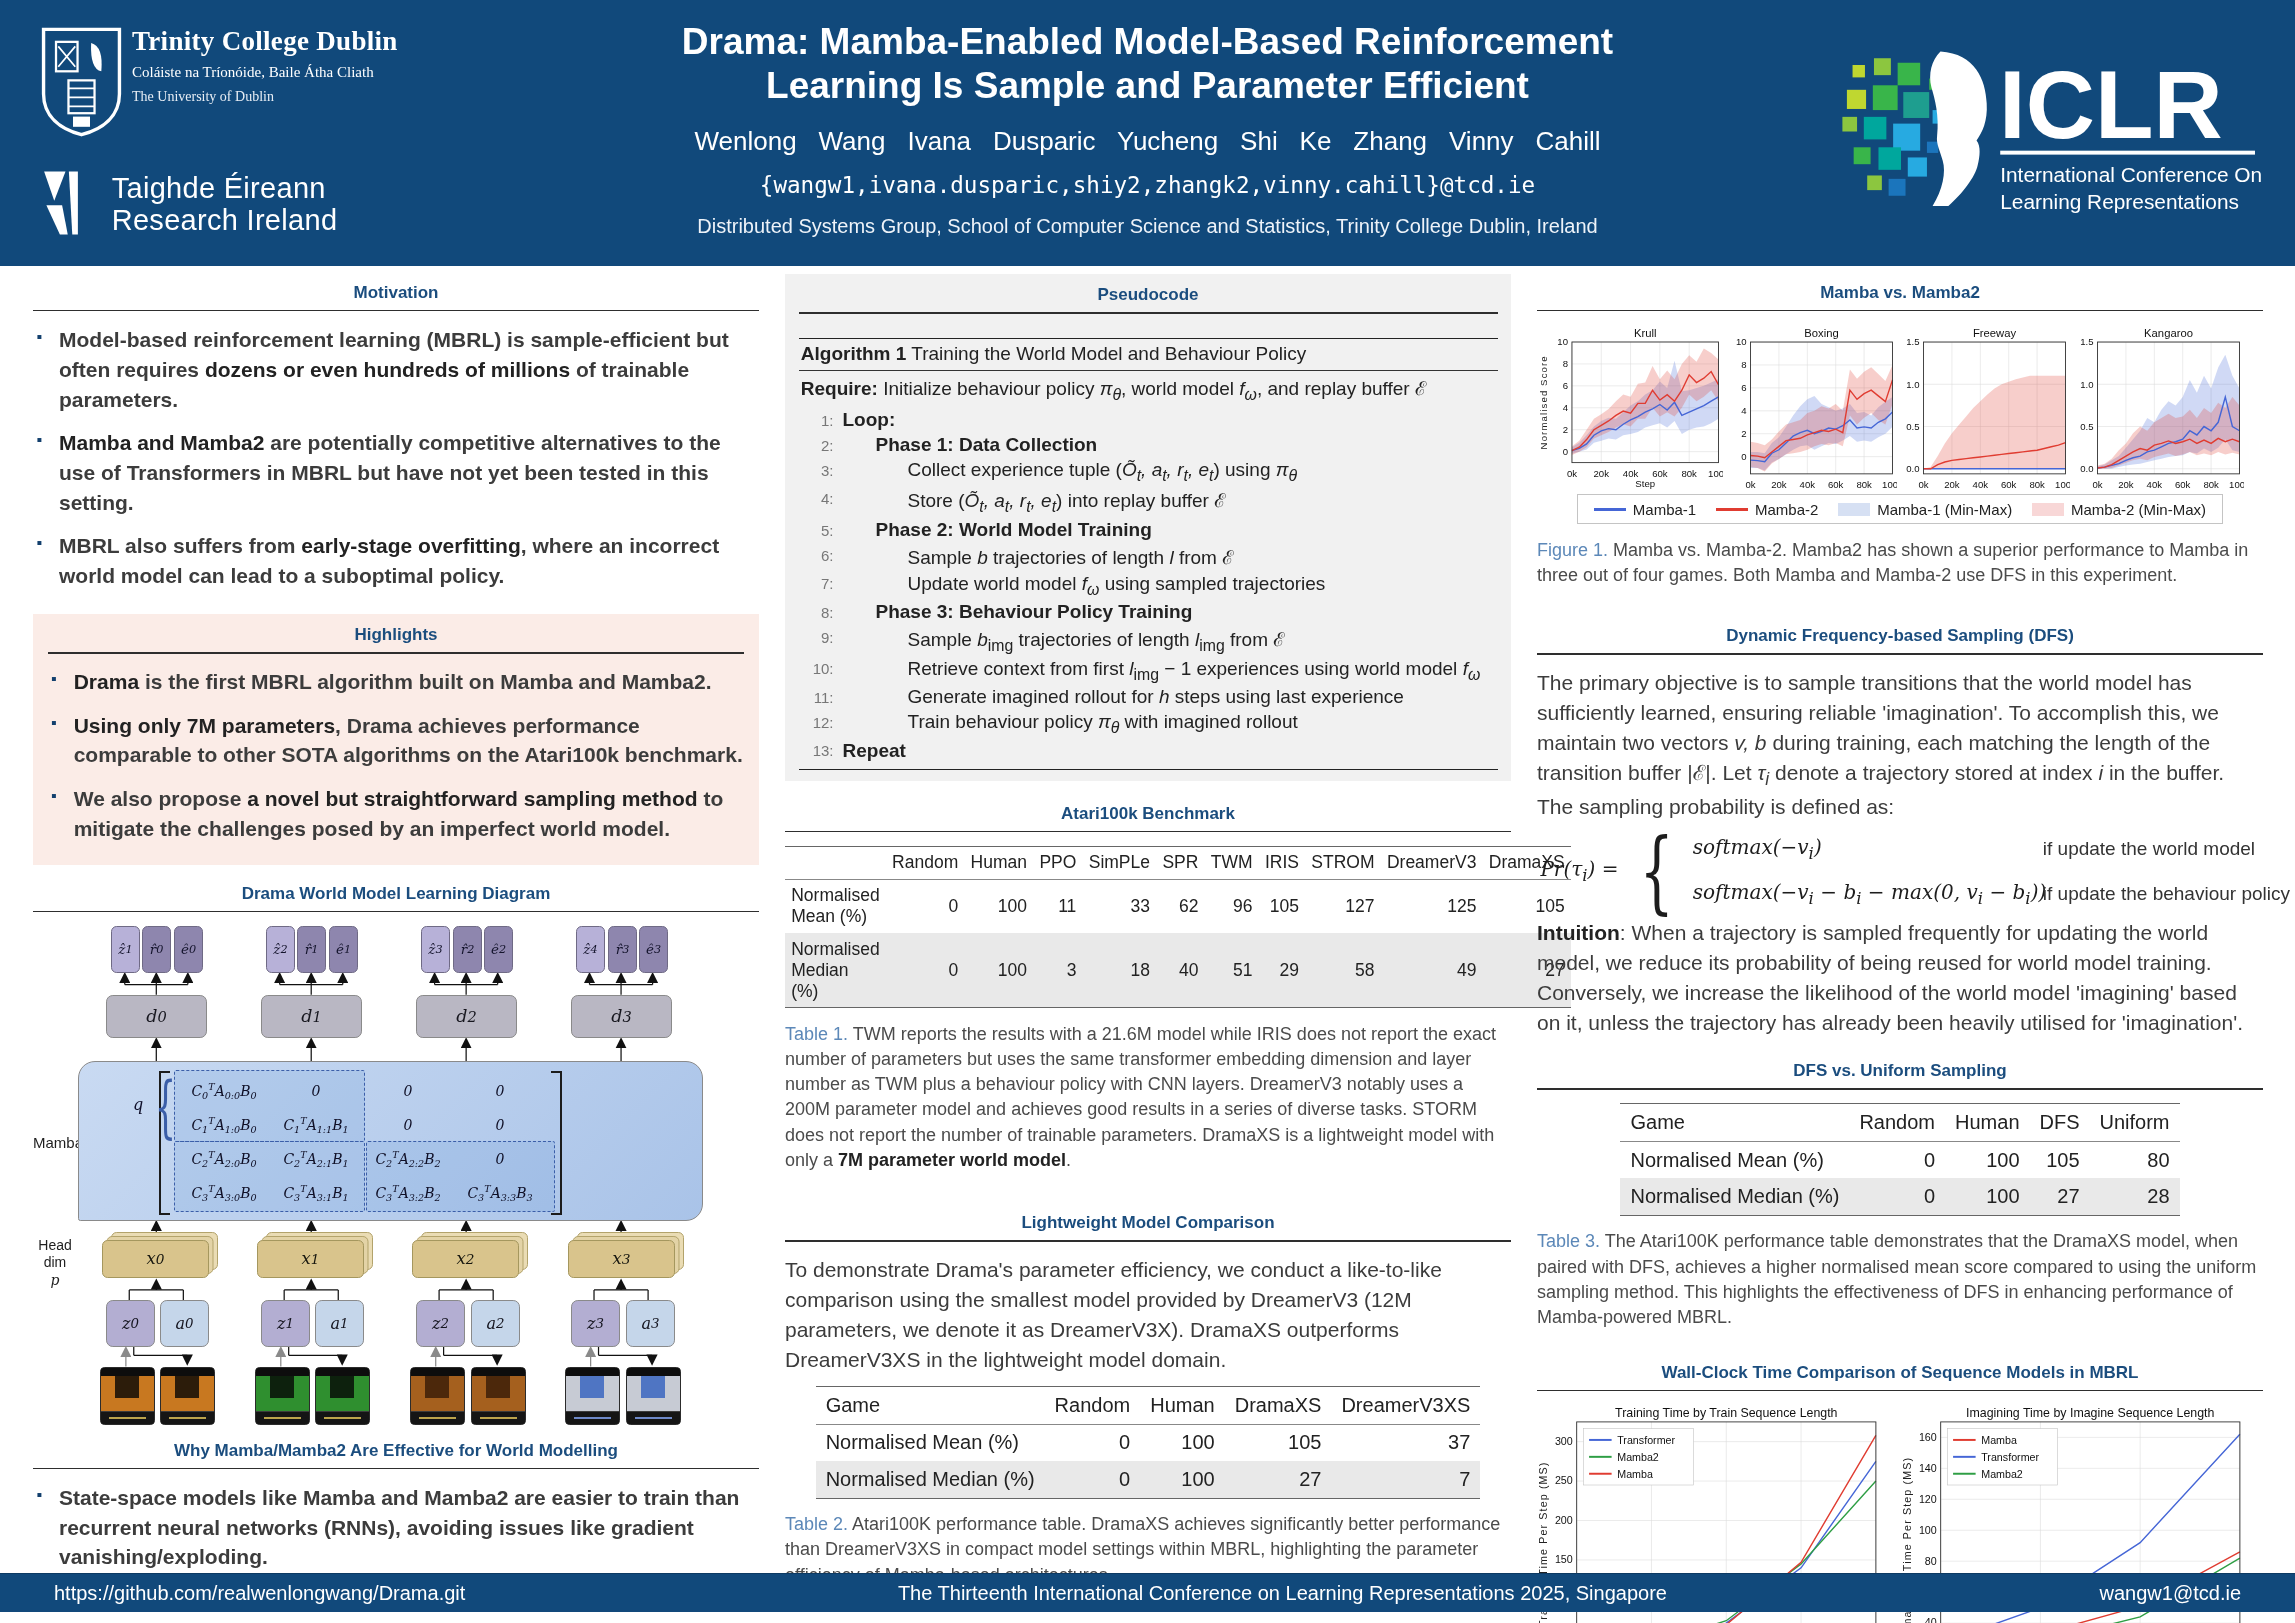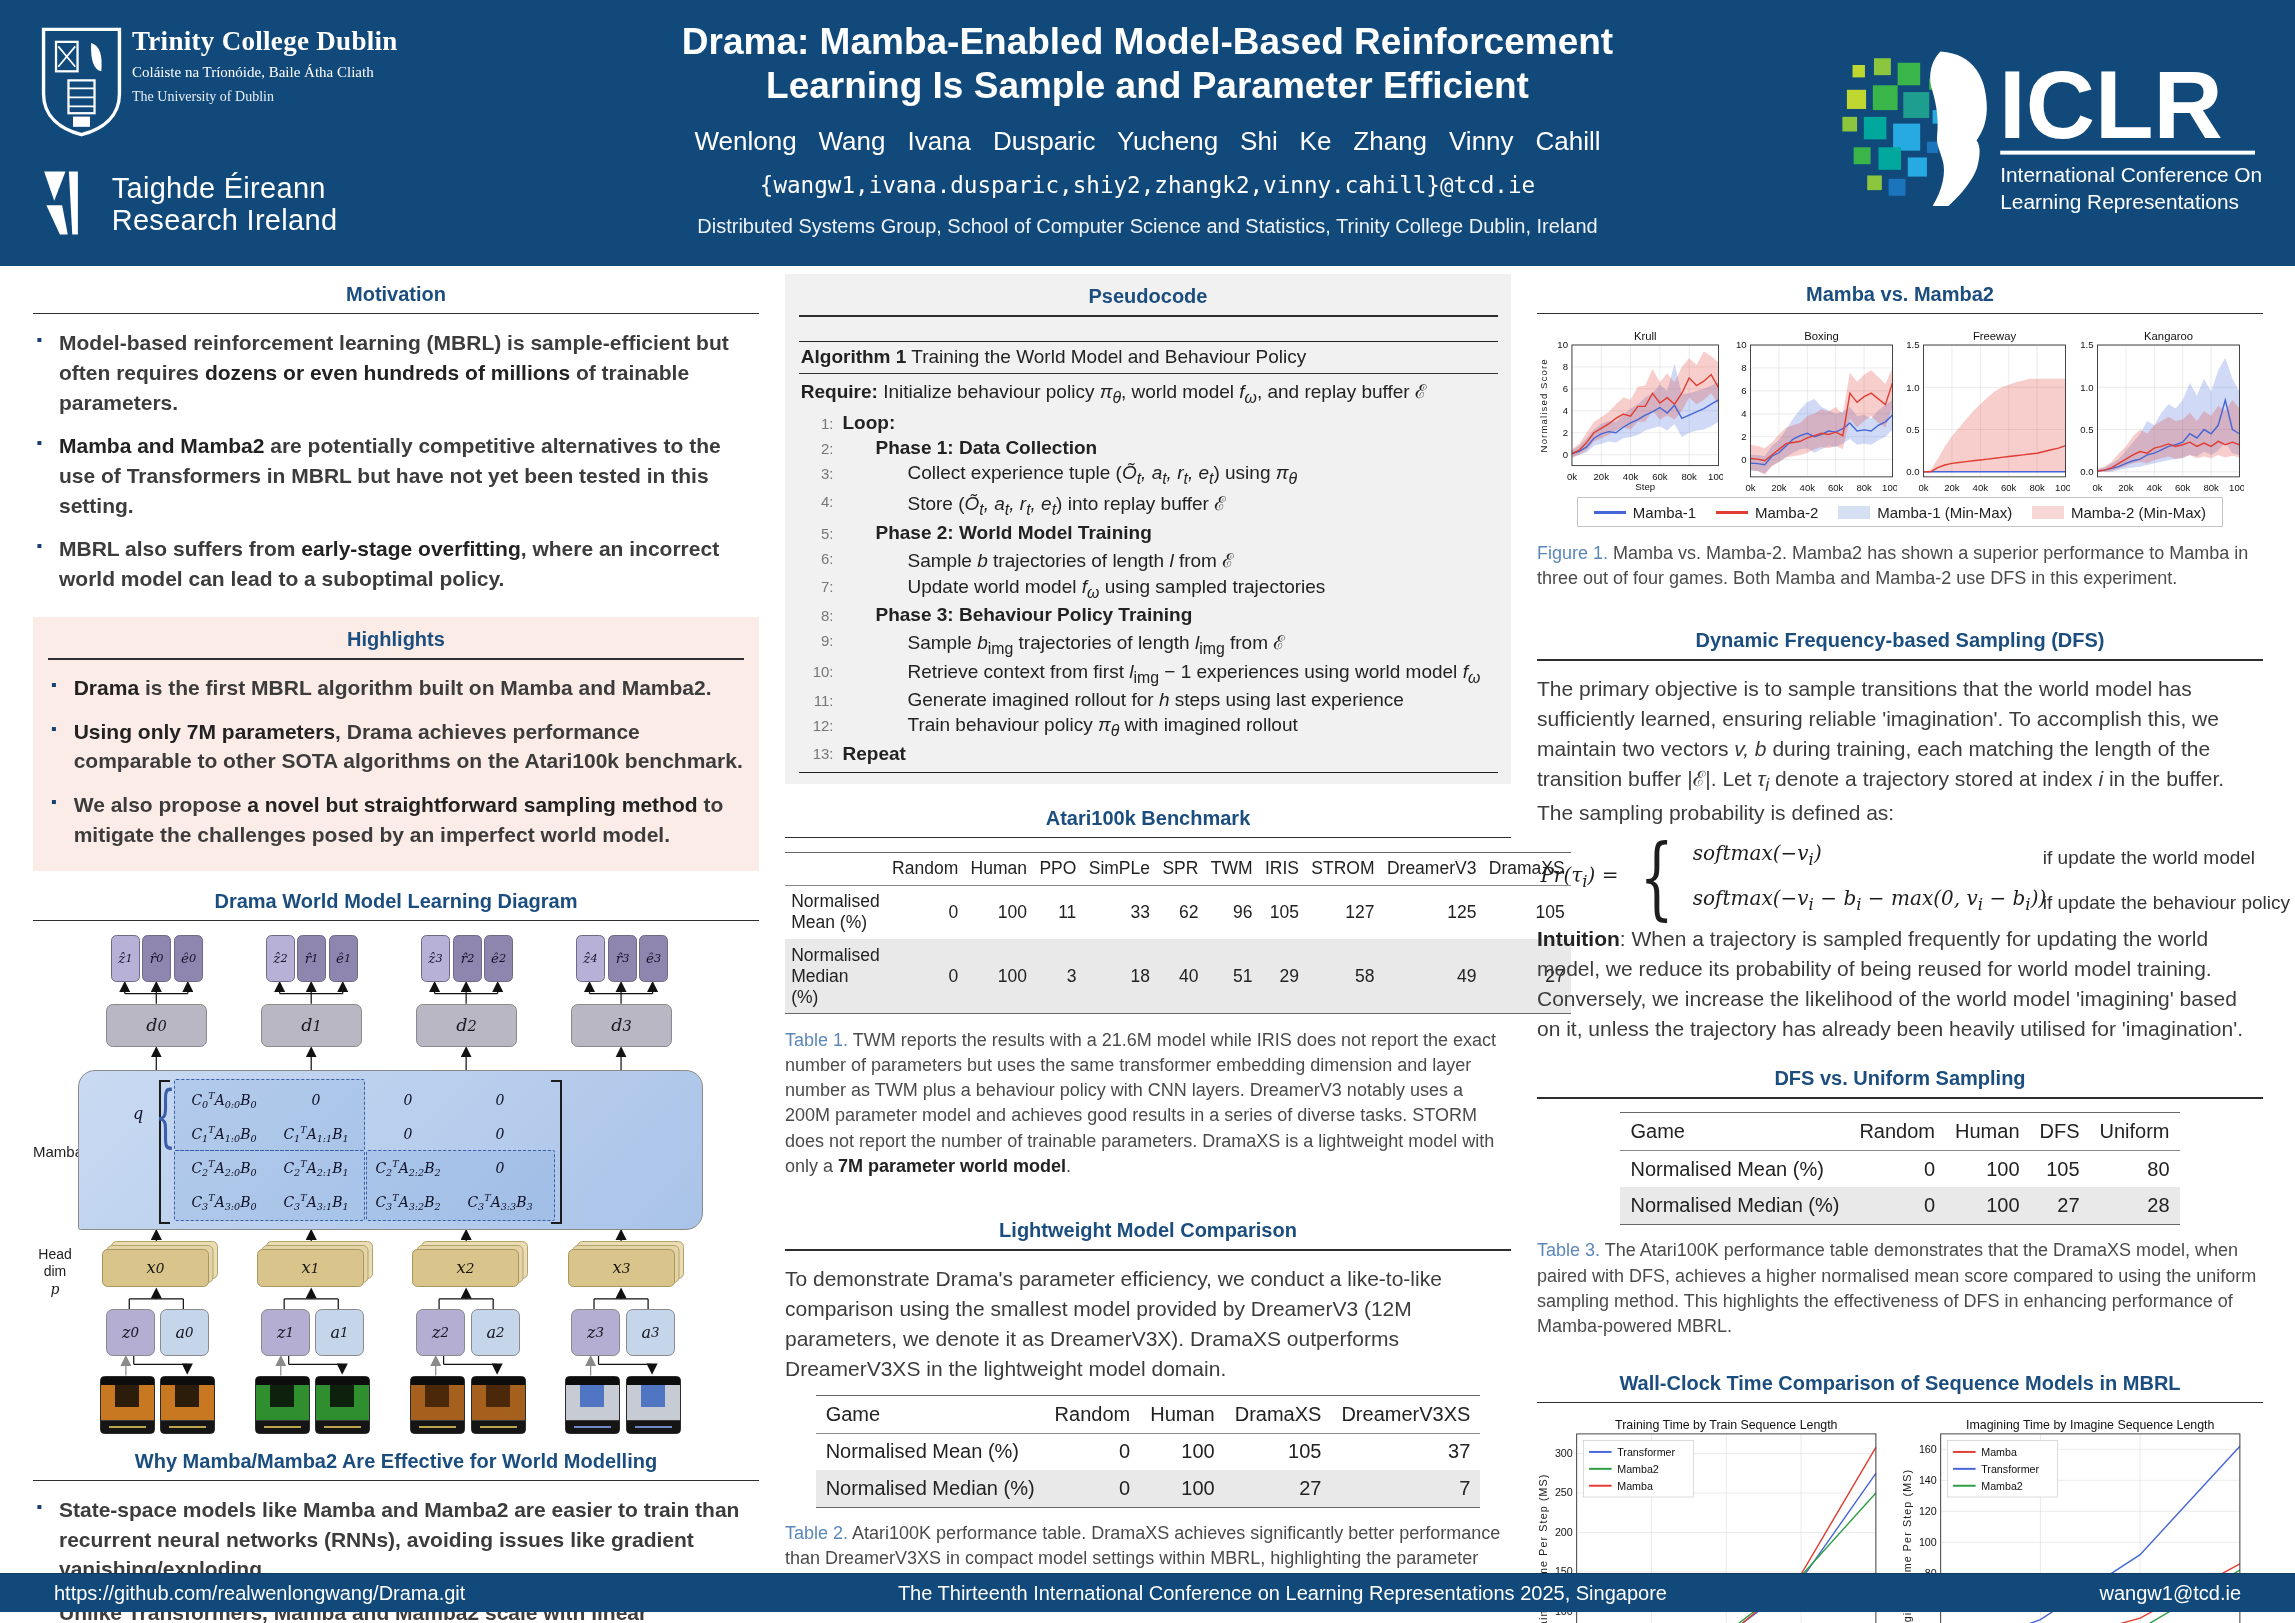--- a/index.html
+++ b/index.html
@@ -26,21 +26,21 @@
   .footer{position:absolute;left:0;right:0;bottom:12px;height:38px;background:#11497B;color:#fff;
           display:flex;align-items:center;font-size:20px;border-top:1.7px solid #0d3a63;}
   .footer .fl{margin-left:54px;}
   .footer .fc{flex:1;text-align:center;}
   .footer .fr{margin-right:54px;}
 
   
   .content{position:absolute;top:274px;left:33px;right:33px;bottom:47px;display:flex;gap:26px;}
   .col{width:726px;flex:none;display:flex;flex-direction:column;}
 
-  h2.sec{font-size:20px;color:#1B4D7E;text-align:center;margin:9px 0 6.8px;font-weight:bold;}
+  h2.sec{font-size:17px;color:#1B4D7E;text-align:center;margin:9px 0 6.8px;font-weight:bold;}
   .rule{height:1.7px;background:#2e2e2e;margin-bottom:13.5px;}
   ul.blt{margin:3.4px 0 0;padding:0;list-style:none;font-size:21px;line-height:1.42;color:#3c3c3c;font-weight:bold;}
   ul.blt li{padding-left:26px;margin-bottom:13.5px;position:relative;}
   ul.blt li::before{content:"▪";position:absolute;left:3.4px;top:1.1px;color:#123F6D;font-size:16px;}
   .panel-pink{background:#FBECE7;padding:2.3px 14.7px 8px;margin-top:10px;}
   .panel-gray{background:#F1F1F1;padding:2.3px 13.5px 11.3px;}
   b{color:#222;}
   p.body{font-size:21px;line-height:1.42;margin:2.3px 0 10px;color:#3c3c3c;}
 
   
@@ -76,21 +76,21 @@
   .sw-line{width:32px;height:2.8px;}
   .sw-band{width:32px;height:13.5px;opacity:.5;}
 
   
   .formula{display:flex;align-items:center;margin:11.3px 0 9px;font-family:"DejaVu Serif",serif;
            font-size:20px;color:#1d1d1d;}
   .flhs{font-style:italic;margin:0 9px 0 3.4px;white-space:nowrap;}
   .brace{font-family:"DejaVu Serif",serif;font-size:90px;font-weight:100;line-height:.85;
          margin-right:8px;transform:scaleX(.6);color:#1d1d1d;}
   .frows{display:flex;flex-direction:column;gap:17px;}
-  .frow{display:flex;align-items:flex-end;}
+  .frow{display:flex;align-items:center;}
   .fmath{font-style:italic;width:350px;white-space:nowrap;}
   .fcond{font-family:"Liberation Sans",sans-serif;font-size:19px;color:#333;white-space:nowrap;}
 
   
   .diagram{position:relative;height:498px;margin-top:2.3px;}
   #dsvg{position:absolute;inset:0;}
   .topbox{position:absolute;top:0;width:27px;height:45px;border:1.1px solid #6f6a85;border-radius:5.6px;
           display:flex;align-items:center;justify-content:center;
           font-family:"DejaVu Serif",serif;font-style:italic;font-size:13.5px;color:#14142c;}
   .tz{background:#B7B1D8;}.tre{background:#8E86AE;}

